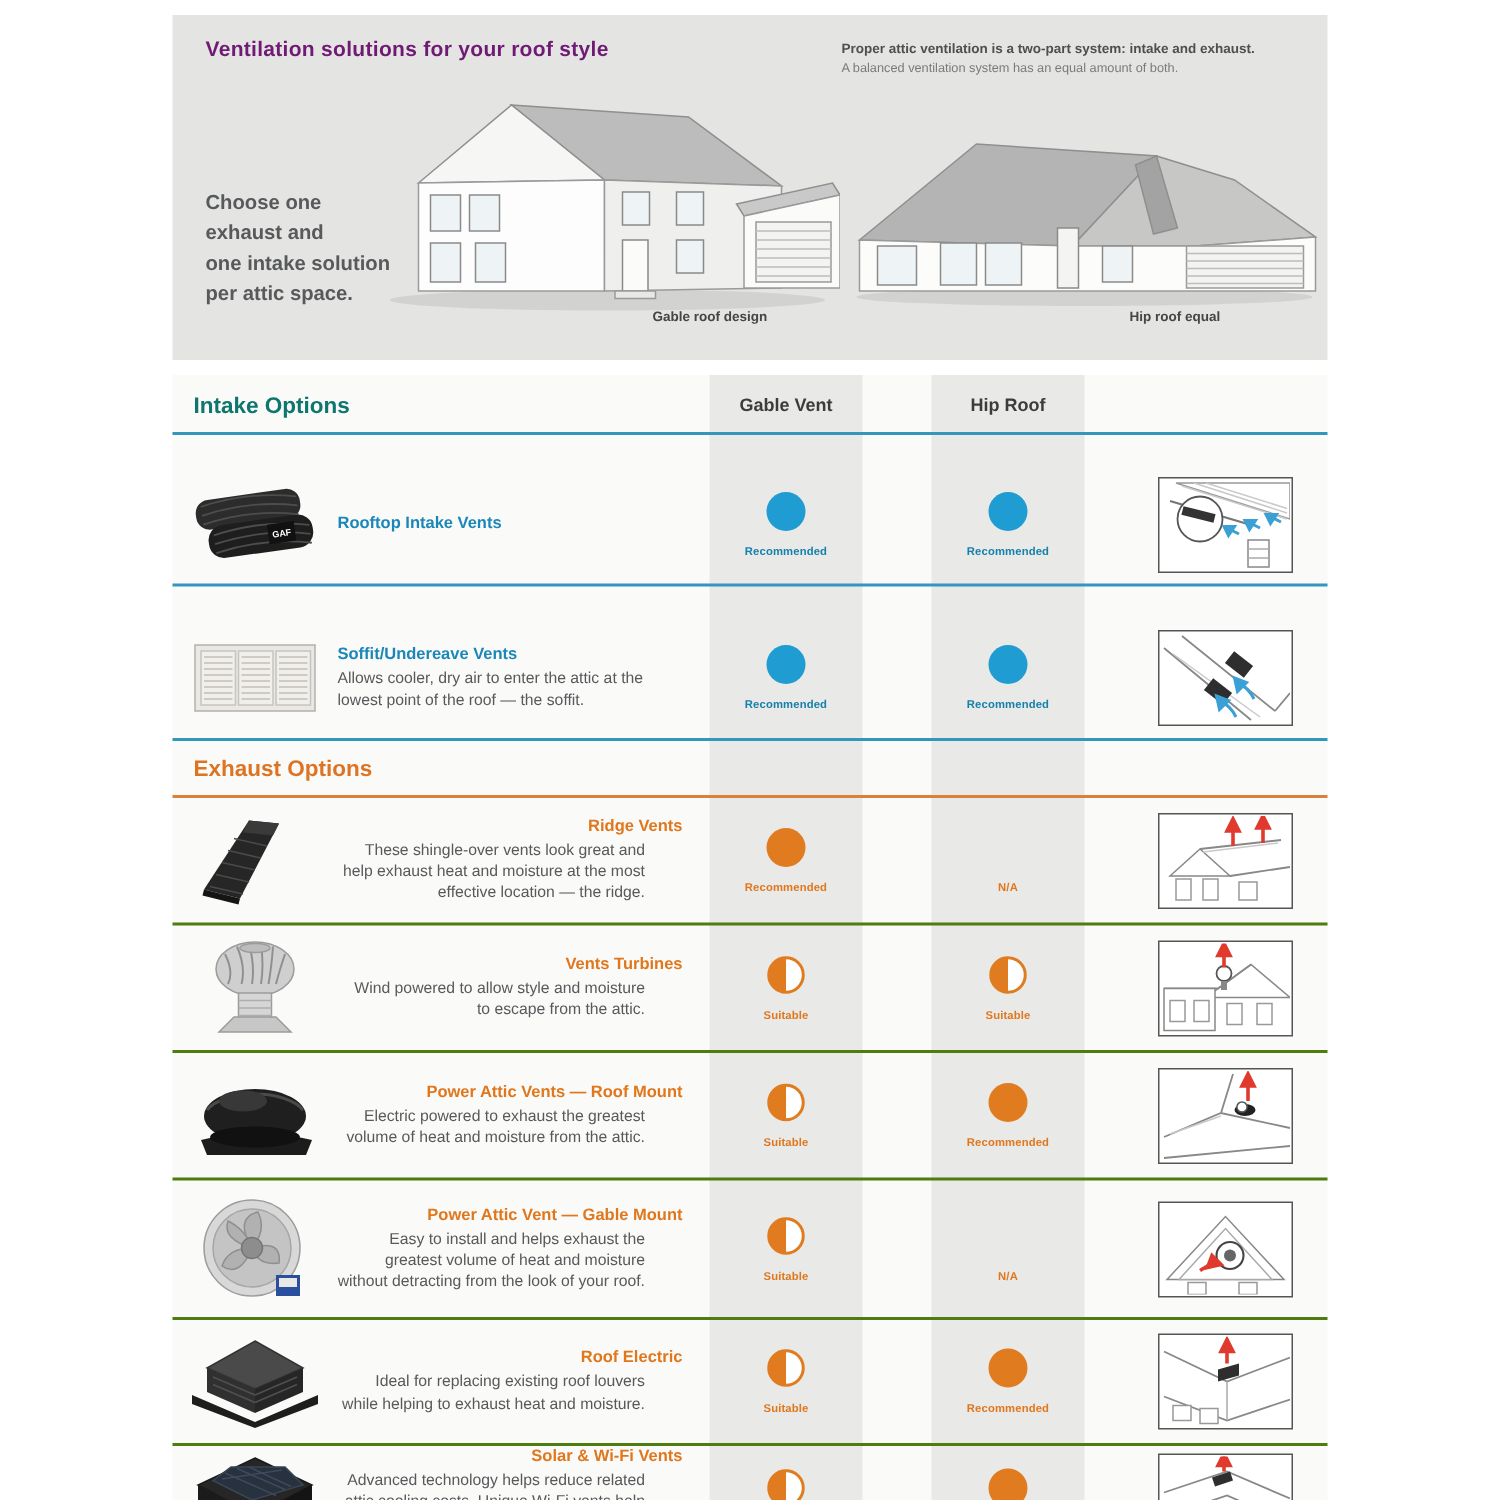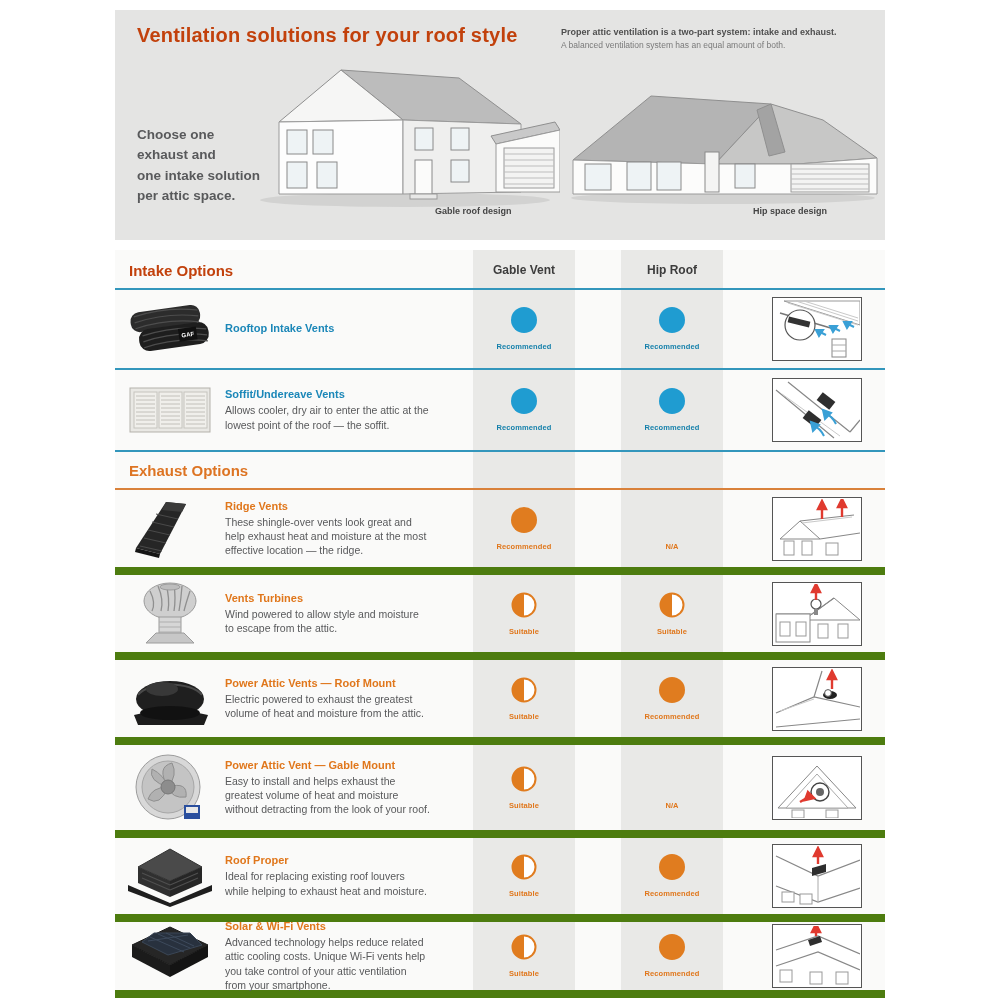--- a/index.html
+++ b/index.html
@@ -1,52 +1,52 @@
 <!DOCTYPE html>
 <html><head>
 <meta charset="utf-8">
 <style>
   * { margin:0; padding:0; box-sizing:border-box; }
   html,body { width:1000px; height:1000px; background:#fff; font-family:"Liberation Sans", sans-serif; }
   .page { position:relative; width:1000px; height:1000px; overflow:hidden; background:#fff; }
 
   
   .hero { position:absolute; left:115px; top:10px; width:770px; height:230px; background:#e4e4e3; }
-  .hero-title { position:absolute; left:22px; top:14px; font-size:20px; font-weight:bold; color:#c2410c; letter-spacing:.2px; }
+  .hero-title { position:absolute; left:22px; top:14px; font-size:14px; font-weight:bold; color:#701a75; letter-spacing:.2px; }
   .hero-note { position:absolute; left:446px; top:16px; width:312px; }
   .hero-note-bold { font-size:9px; font-weight:bold; color:#4f4f4f; line-height:1.45; }
   .hero-note-sub { font-size:8.5px; color:#7a7a7a; line-height:1.45; }
   .choose-text { position:absolute; left:22px; top:115px; font-size:13.5px; font-weight:bold; color:#58595b; line-height:1.5; white-space:pre-line; }
   .house { position:absolute; }
   .house-gable { left:140px; top:52px; }
   .house-hip { left:450px; top:58px; }
   .roof-label { position:absolute; font-size:9px; font-weight:bold; color:#454545; }
   .label-gable { left:320px; top:196px; }
   .label-hip { left:638px; top:196px; }
 
   
   .table { position:absolute; left:115px; top:250px; width:770px; background:#fafaf9; }
   .strip { position:absolute; top:0; bottom:0; width:102px; background:#e9e9e7; }
   .strip-gable { left:358px; }
   .strip-hip { left:506px; }
 
   .section-header { position:relative; z-index:1; height:40px; }
   .section-header.h2 { height:38px; }
   .section-heading { position:absolute; left:14px; bottom:9px; font-size:15px; font-weight:bold; }
-  .heading-blue { color:#c2410c; }
+  .heading-blue { color:#0f766e; }
   .heading-orange { color:#dd7423; }
   .hdr-blue { border-bottom:2px solid #3396bc; }
   .hdr-orange { border-bottom:2px solid #d9813a;text-align:center; }
   .col-label { position:absolute; bottom:11px; width:102px; text-align:center; font-size:12px; font-weight:bold; color:#3c3c3c; }
   .col-gable { left:358px; }
   .col-hip { left:506px; }
 
   .row { position:relative; z-index:1; display:flex; align-items:center; }
-  .row-blue { border-bottom:2px solid #3396bc; }
-  .row-orange { border-bottom:8px solid #4d7c0f; }
+  .row-blue { border-bottom:2px solid #3396bc;margin-top:21px; }
+  .row-orange { border-bottom:2px solid #4d7c0f;text-align:right; }
 
   .cell-img { width:110px; display:flex; justify-content:center; align-items:center; flex:none; }
   .cell-text { width:248px; flex:none; padding-right:18px; }
   .row-title { font-size:11px; font-weight:bold; margin-bottom:3px; }
   .title-blue { color:#1b87b8; }
   .title-orange { color:#e0771c; }
   .row-desc { font-size:10.5px; color:#58595b; line-height:1.35; max-width:205px; }
 
   .cell-status { width:102px; flex:none; display:flex; flex-direction:column; align-items:center; }
   .col-gap { width:46px; flex:none; }
@@ -111,21 +111,21 @@
           <rect x="62" y="94" width="24" height="28"></rect>
         <rect x="92" y="94" width="24" height="28"></rect>
           <rect x="170" y="96" width="20" height="24"></rect>
       </g>
       <rect x="140" y="84" width="14" height="40" fill="#f4f4f3" stroke="#8a8a8a"></rect>
       <rect x="226" y="96" width="78" height="28" fill="#f3f3f2" stroke="#9a9a9a"></rect>
       <path d="M226,101 h78 M226,106 h78 M226,111 h78 M226,116 h78 M226,121 h78" stroke="#bdbdbd" stroke-width="1"></path>
     </svg>
 
     <div class="roof-label label-gable">Gable roof design</div>
-    <div class="roof-label label-hip">Hip space design</div>
+    <div class="roof-label label-hip">Hip roof equal</div>
   </div>
 
   <div class="table">
     <div class="strip strip-gable"></div>
     <div class="strip strip-hip"></div>
 
     <div class="section-header hdr-blue">
       <div class="section-heading heading-blue">Intake Options</div>
       <div class="col-label col-gable">Gable Vent</div>
       <div class="col-label col-hip">Hip Roof</div>
@@ -416,21 +416,21 @@
       <div class="cell-img">
         <svg width="92" height="62" viewBox="0 0 92 62">
           <polygon points="46,4 78,22 46,36 14,22" fill="#4a4a4a" stroke="#333"></polygon>
           <polygon points="14,22 46,36 46,52 14,38" fill="#303030"></polygon>
           <polygon points="78,22 46,36 46,52 78,38" fill="#262626"></polygon>
           <path d="M18,28 l28,12 M18,33 l28,12 M74,28 l-28,12 M74,33 l-28,12" stroke="#4f4f4f" stroke-width="1.2"></path>
           <polygon points="4,40 46,58 88,40 88,46 46,62 4,46" fill="#1e1e1e"></polygon>
         </svg>
       </div>
       <div class="cell-text">
-        <div class="row-title title-orange">Roof Proper</div>
+        <div class="row-title title-orange">Roof Electric</div>
         <div class="row-desc">Ideal for replacing existing roof louvers while helping to exhaust heat and moisture.</div>
       </div>
       <div class="cell-status">
         <span class="dot-half"><svg width="26" height="26" viewBox="0 0 26 26">
               <circle cx="13" cy="13" r="11.5" fill="#fff" stroke="#e07c1f" stroke-width="2"></circle>
               <path d="M13,1.5 A11.5,11.5 0 0 0 13,24.5 Z" fill="#e07c1f"></path>
             </svg></span>
         <span class="status-label sl-orange">Suitable</span>
       </div>
       <div class="col-gap"></div>

